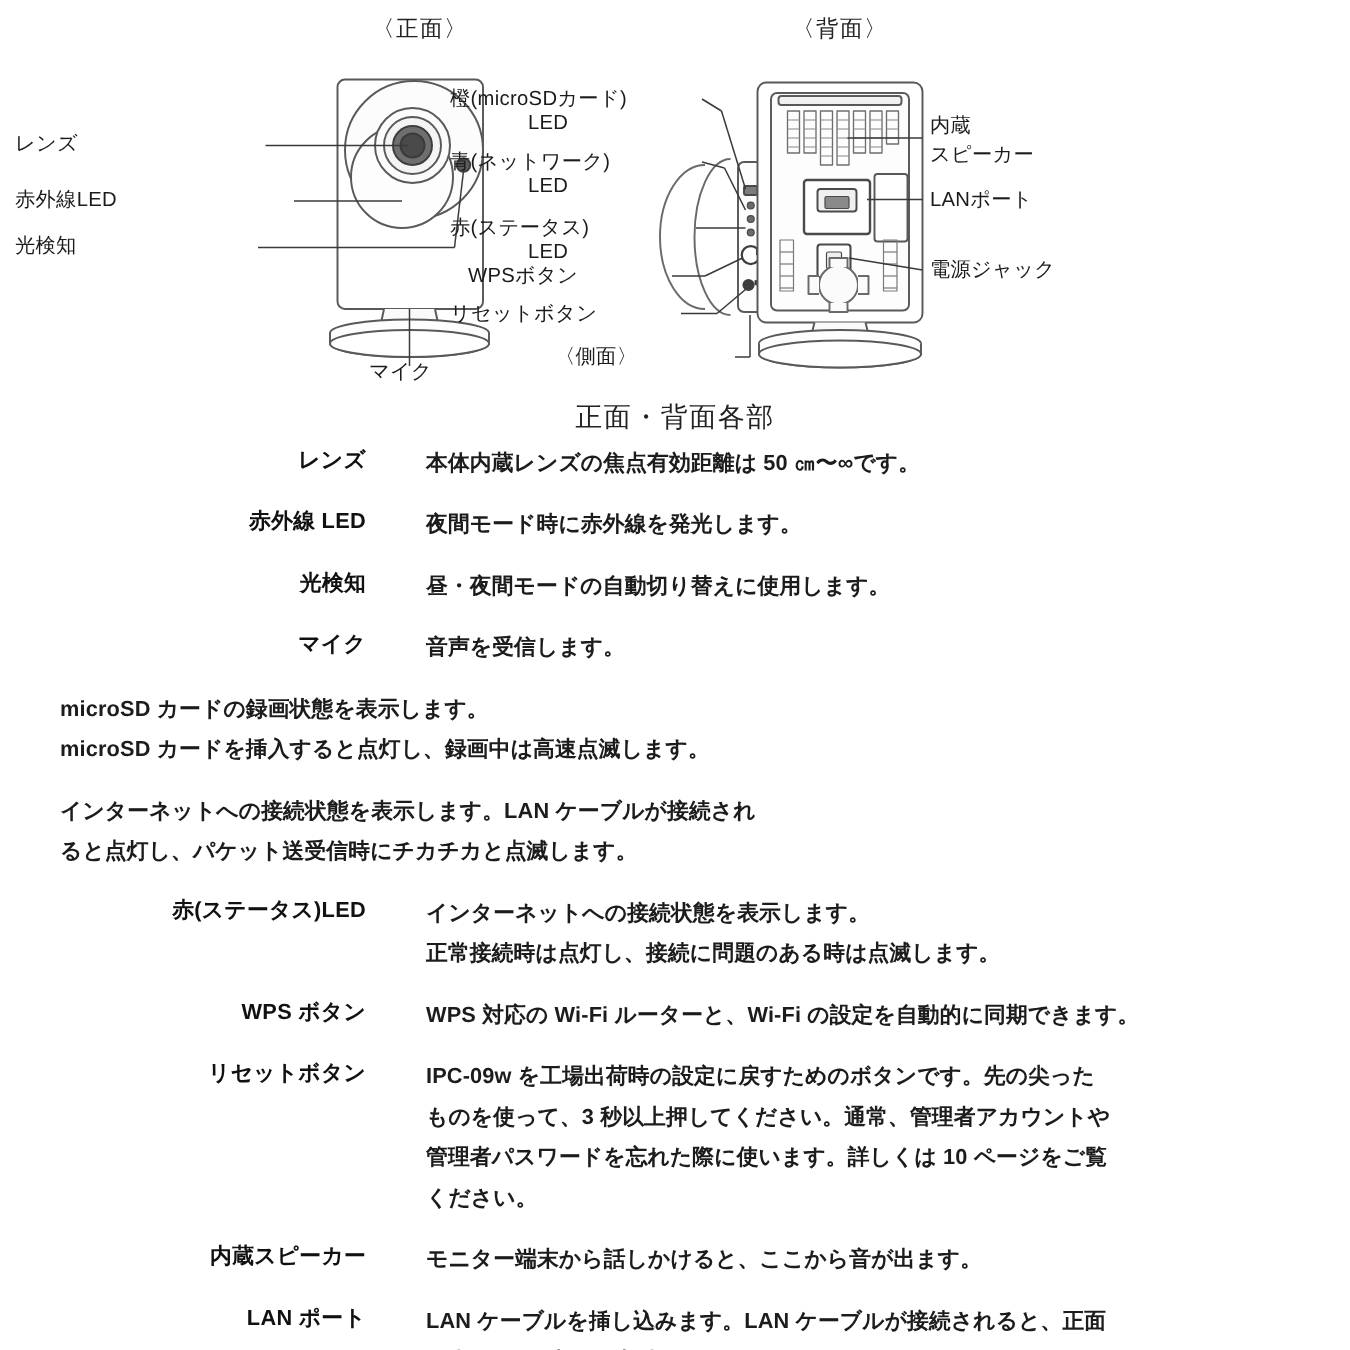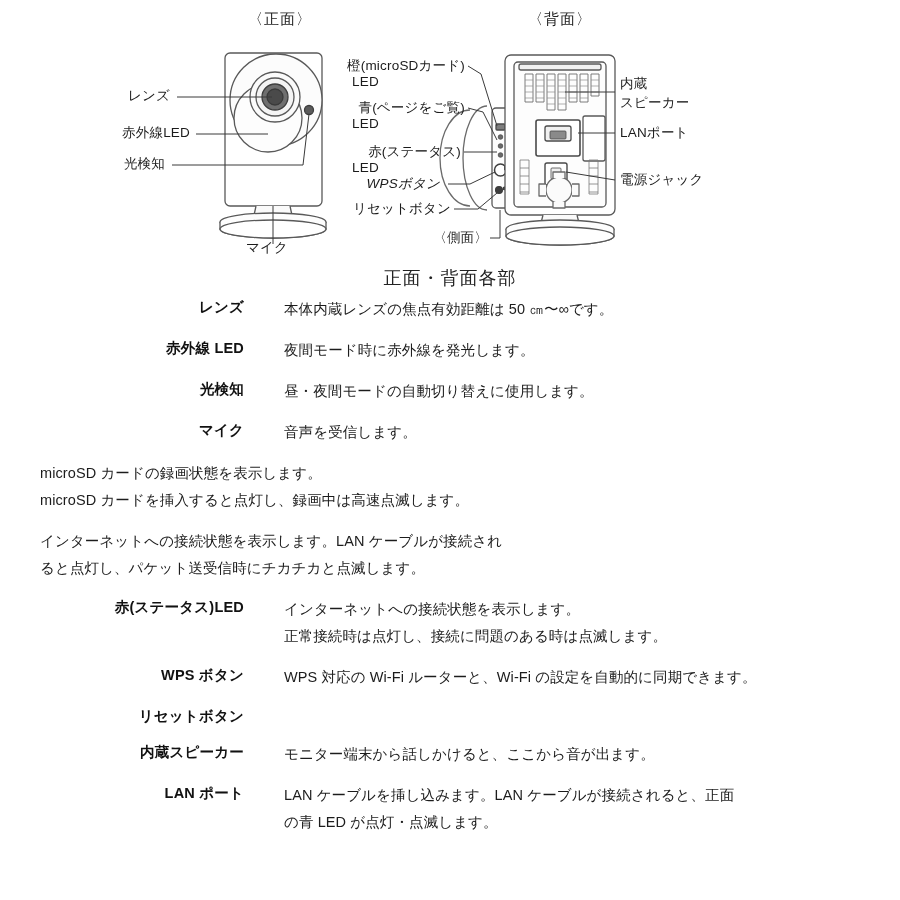--- a/index.html
+++ b/index.html
@@ -27,21 +27,21 @@
   #rear-view-title{left:528px;top:10px;}
 
   .diag-label{
     position:absolute;
     font-size:13.5px;
     line-height:16px;
     color:#1b1b1b;
     white-space:nowrap;
     letter-spacing:0.2px;
   }
-  .diag-label.r{text-align:right;}
+  .diag-label.r{}
 
   .caption{
     position:absolute;
     left:0;width:900px;
     top:266px;
     text-align:center;
     font-size:18px;
     letter-spacing:1px;
     color:#222;
   }
@@ -71,20 +71,21 @@
     letter-spacing:0.2px;
     padding-right:0;
   }
   .desc{
     flex:1 1 auto;
     padding-left:40px;
     font-size:14.5px;
     line-height:27px;
     color:#1c1c1c;
     letter-spacing:0.1px;
+    font-weight:bold;
   }
   .desc p{margin:0;}
   .desc p + p{margin-top:0;}
 </style>
 </head>
 <body>
 
 <div class="page">
 
   <div class="diagram">
@@ -248,27 +249,27 @@
     <div class="view-title" id="rear-view-title">〈背面〉</div>
 
     <div class="diag-label r" style="left:10px;top:88px;width:160px;">レンズ</div>
     <div class="diag-label r" style="left:10px;top:125px;width:180px;">赤外線LED</div>
     <div class="diag-label r" style="left:10px;top:156px;width:155px;">光検知</div>
     <div class="diag-label" style="left:246px;top:240px;">マイク</div>
 
     <div class="diag-label r" style="left:300px;top:58px;width:165px;">橙(microSDカード)</div>
     <div class="diag-label" style="left:352px;top:74px;">LED</div>
 
-    <div class="diag-label r" style="left:300px;top:100px;width:165px;">青(ページをご覧)</div>
+    <div class="diag-label r" style="left:300px;top:100px;width:165px;">青(ネットワーク)</div>
     <div class="diag-label" style="left:352px;top:116px;">LED</div>
 
     <div class="diag-label r" style="left:300px;top:144px;width:161px;">赤(ステータス)</div>
     <div class="diag-label" style="left:352px;top:160px;">LED</div>
 
-    <div class="diag-label r" style="left:295px;top:176px;width:145px;font-style:italic;">WPSボタン</div>
+    <div class="diag-label r" style="left:312px;top:176px;width:145px;">WPSボタン</div>
     <div class="diag-label r" style="left:300px;top:201px;width:151px;">リセットボタン</div>
     <div class="diag-label r" style="left:370px;top:230px;width:118px;">〈側面〉</div>
 
     <div class="diag-label" style="left:620px;top:76px;">内蔵</div>
     <div class="diag-label" style="left:620px;top:95px;">スピーカー</div>
     <div class="diag-label" style="left:620px;top:125px;text-align:center;">LANポート</div>
     <div class="diag-label" style="left:620px;top:172px;">電源ジャック</div>
 
     <div class="caption">正面・背面各部</div>
   </div>
@@ -318,20 +319,26 @@
         </div>
       </div>
       <div class="row">
         <div class="term">WPS ボタン</div>
         <div class="desc">
           <p>WPS 対応の Wi-Fi ルーターと、Wi-Fi の設定を自動的に同期できます。</p>
         </div>
       </div>
       <div class="row">
         <div class="term">リセットボタン</div>
+        <div class="desc">
+          <p>IPC-09w を工場出荷時の設定に戻すためのボタンです。先の尖った</p>
+          <p>ものを使って、3 秒以上押してください。通常、管理者アカウントや</p>
+          <p>管理者パスワードを忘れた際に使います。詳しくは 10 ページをご覧</p>
+          <p>ください。</p>
+        </div>
       </div>
       <div class="row">
         <div class="term">内蔵スピーカー</div>
         <div class="desc">
           <p>モニター端末から話しかけると、ここから音が出ます。</p>
         </div>
       </div>
       <div class="row">
         <div class="term">LAN ポート</div>
         <div class="desc">

